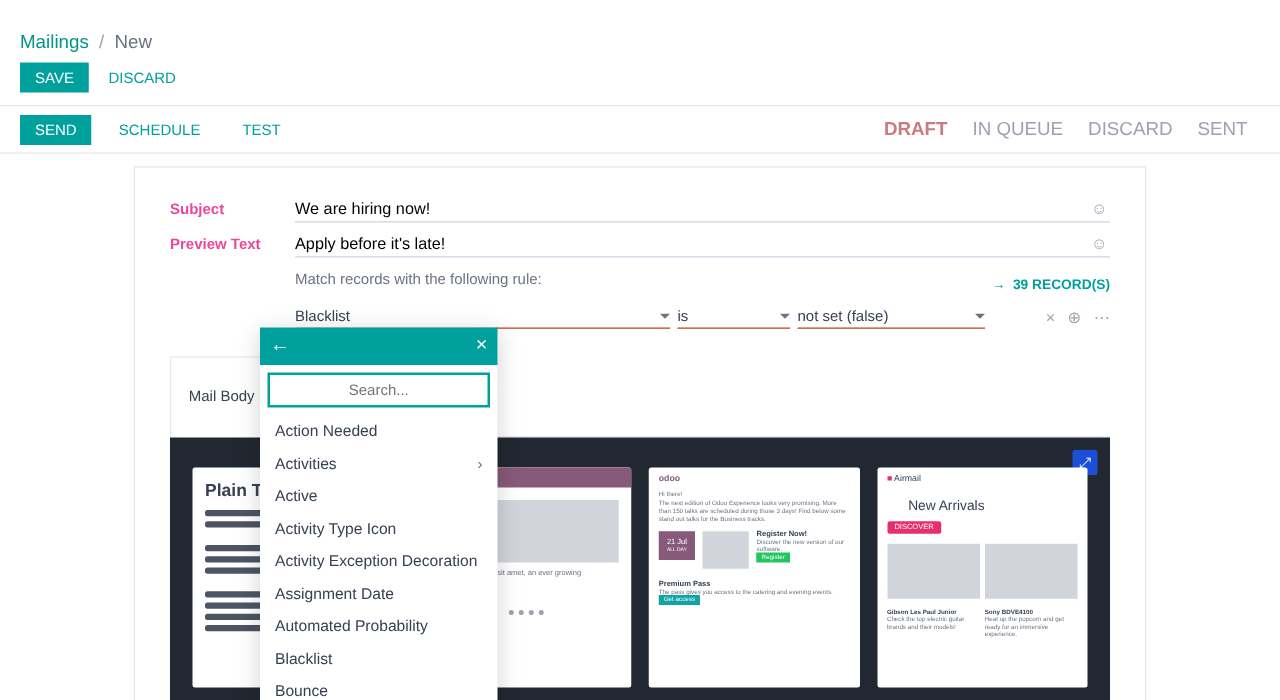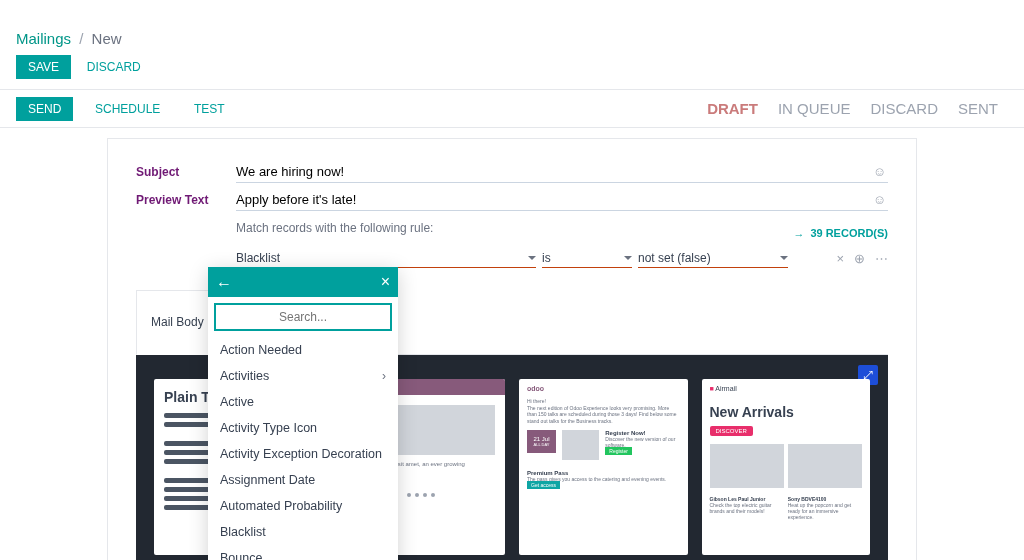--- a/index.html
+++ b/index.html
@@ -1,33 +1,33 @@
 <!DOCTYPE html>
 <html><head>
 <meta charset="utf-8">
 <style>
   * { box-sizing: border-box; margin: 0; padding: 0; font-family: -apple-system, Helvetica, Arial, sans-serif; }
   body { background: #fff; font-size: 13px; color: #374151; }
-  .topbar { padding: 10px 16px 6px; margin-top: 20px; }
+  .topbar { padding: 25px 16px 6px; }
   .breadcrumb { font-size: 15px; margin-bottom: 8px; }
   .breadcrumb a { color: #009688; text-decoration: none; font-weight: 500; }
   .breadcrumb .sep { color: #9ca3af; margin: 0 4px; }
   .breadcrumb .cur { color: #6b7280; }
   .btn { display: inline-block; padding: 5px 12px; font-size: 12px; font-weight: 500; border: none; cursor: pointer; }
   .btn-primary { background: #00a09d; color: #fff; }
   .btn-link { background: transparent; color: #00a09d; }
   .btn-row { margin-bottom: 4px; }
   .actionbar { display: flex; justify-content: space-between; align-items: center; border-top: 1px solid #e5e7eb; border-bottom: 1px solid #e5e7eb; padding: 6px 16px; }
   .actionbar .left > * { margin-right: 6px; }
   .status-pipe { display: flex; }
   .status-pipe span { padding: 4px 10px; font-size: 15px; color: #9ca3af; position: relative; }
   .status-pipe span.active { color: #ca7b7b; font-weight: 600; }
   .form-area { width: 810px; margin: 10px auto 0; border: 1px solid #e5e7eb; background: #fff; padding: 22px 28px 0; position: relative; }
   .row { display: flex; align-items: center; margin-bottom: 6px; }
-  .row label { width: 100px; font-size: 12px; font-weight: 600; color: #701a75; }
+  .row label { width: 100px; font-size: 12px; font-weight: 600; color: #ec4899; }
   .row .field { flex: 1; position: relative; }
   .row input[type=text] { width: 100%; border: none; border-bottom: 1px solid #cbd5e1; padding: 3px 20px 3px 0; font-size: 13px; outline: none; }
   .emoji-ic { position: absolute; right: 2px; top: 3px; color: #9ca3af; font-size: 13px; }
   .select-box { border-bottom: 1px solid #cbd5e1; padding: 2px 14px 2px 0; font-size: 12px; position: relative; cursor: pointer; }
   .select-box::after { content: ""; position: absolute; right: 2px; top: 7px; border: 4px solid transparent; border-top-color: #6b7280; }
   .muted { color: #6b7280; font-size: 12px; margin: 4px 0 8px; }
   .rule-row { display: flex; align-items: center; gap: 6px; position: relative; }
   .rule-select { border-bottom: 1px solid #c2410c; padding: 2px 14px 2px 0; font-size: 12px; position: relative; cursor: pointer; min-width: 60px; }
   .rule-select::after { content: ""; position: absolute; right: 0; top: 7px; border: 4px solid transparent; border-top-color: #6b7280; }
   .rule-first { width: 300px; }
@@ -176,21 +176,21 @@
             <div style="font-size:4px">ALL DAY</div>
         </div>
         <div class="mini-img" style="width:46px;height:30px"></div>
         <div style="font-size:6px"><b>Register Now!</b><br><span style="font-size:5px;color:#6b7280">Discover the new version of our software.</span><br><span style="background:#22c55e;color:#fff;padding:1px 4px;font-size:5px">Register</span></div>
       </div>
       <div style="padding:4px 8px 8px;font-size:6px"><b>Premium Pass</b><br><span style="font-size:5px;color:#6b7280">The pass gives you access to the catering and evening events.</span><br><span style="background:#0ea5a4;color:#fff;padding:1px 4px;font-size:5px">Get access</span></div>
     </div>
 
     <div class="tpl">
       <div style="padding:6px 8px;font-size:7px"><span style="color:#e82e6b">■</span> <span>Airmail</span></div>
-      <div style="padding:0 8px"><div style="font-size:14px;font-weight:700;margin:6px 0">New Arrivals</div><span class="pill">DISCOVER</span></div>
+      <div style="padding:0 8px"><div style="font-size:11px;font-weight:400;margin:6px 17px">New Arrivals</div><span class="pill">DISCOVER</span></div>
       <div style="display:flex;gap:4px;padding:8px">
           <div class="mini-img" style="flex:1;height:44px"></div>
           <div class="mini-img" style="flex:1;height:44px"></div>
         </div>
       <div style="display:flex;gap:4px;padding:0 8px 8px;font-size:5px;color:#6b7280">
         <div style="flex:1"><b style="color:#374151">Gibson Les Paul Junior</b><br>Check the top electric guitar brands and their models!</div>
         <div style="flex:1"><b style="color:#374151">Sony BDVE4100</b><br>Heat up the popcorn and get ready for an immersive experience.</div>
       </div>
     </div>
 

